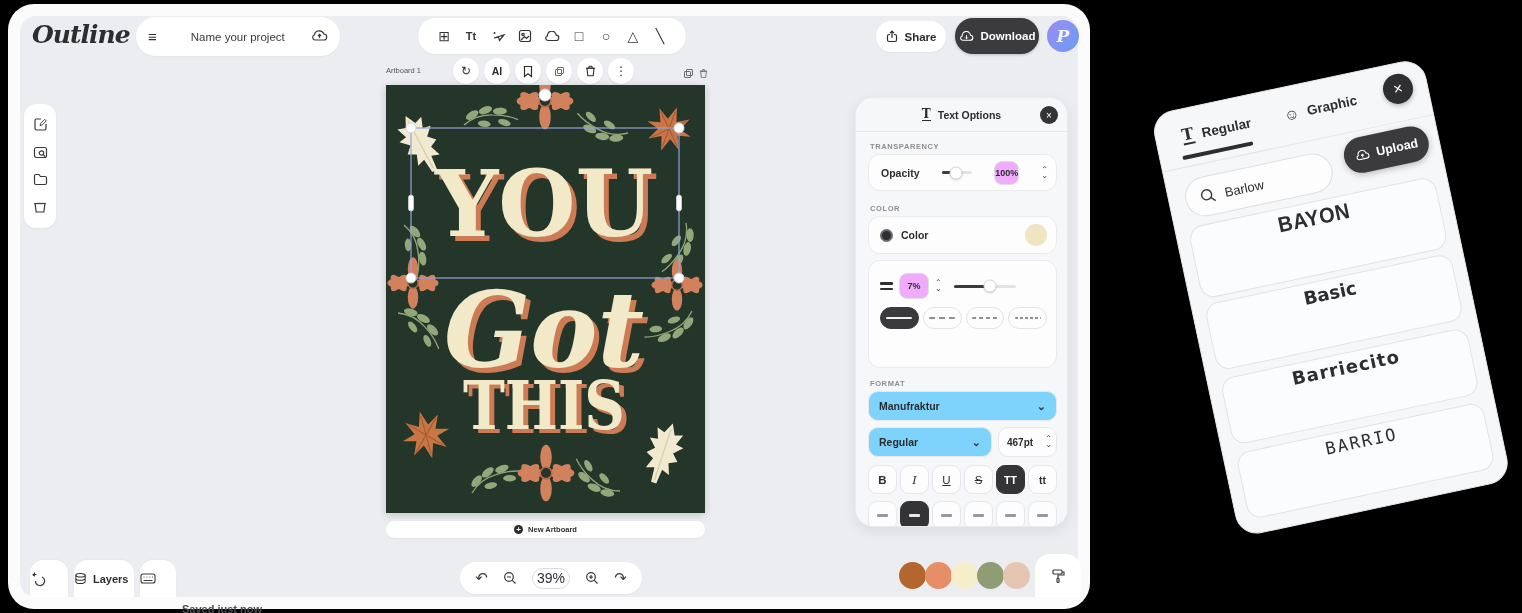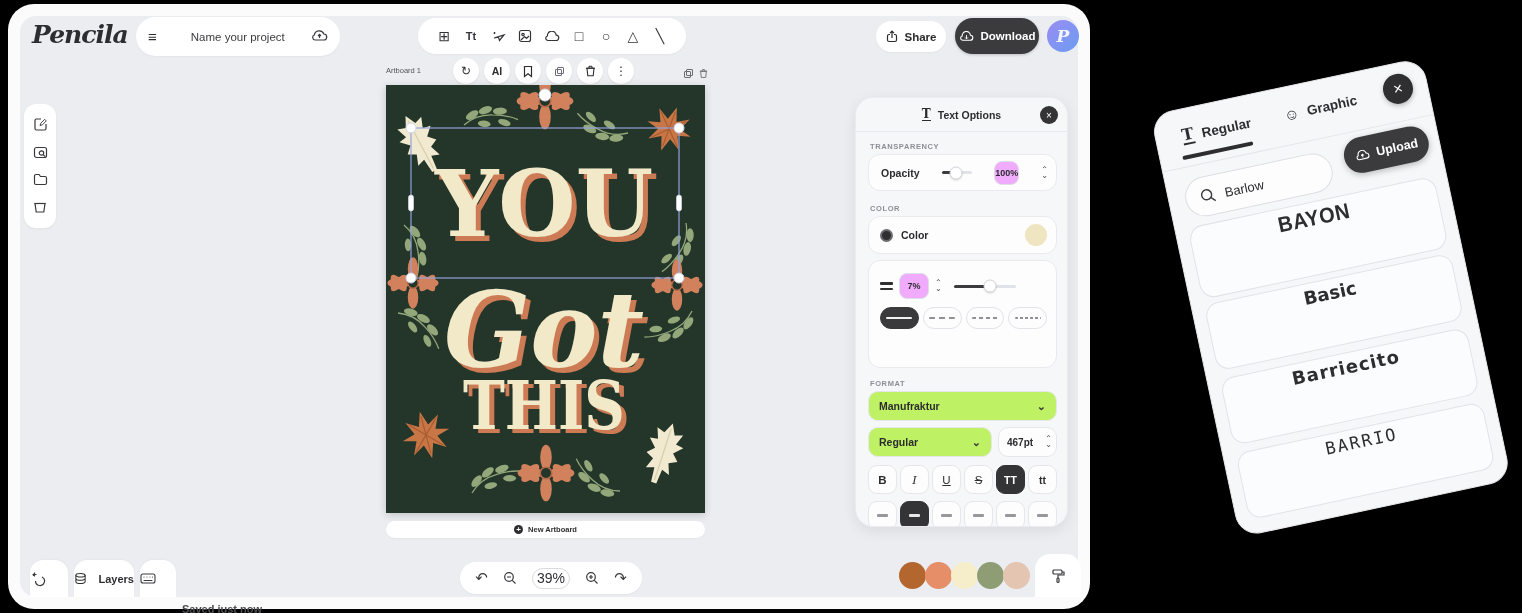--- a/index.html
+++ b/index.html
@@ -37,21 +37,21 @@
   .mini-actions { position:absolute; left:676px; top:64px; display:flex; gap:6px; align-items:center; color:#6c6c72; }
   .dup-sq { position:relative; width:9px; height:9px; }
   .dup-sq i { position:absolute; border:1.2px solid #6c6c72; width:7px; height:7px; border-radius:1px; display:block; }
   .dup-sq i:first-child { left:0; top:2px; } .dup-sq i:last-child { left:2px; top:0; background:transparent; }
 
   .poster { position:absolute; left:378px; top:81px; width:319px; height:428px; box-shadow:0 2px 8px rgba(0,0,0,.18); }
   .new-artboard { position:absolute; left:378px; top:517px; width:319px; height:17px; border-radius:9px; justify-content:center; gap:5px; font-size:7.5px; color:#2e2e31; font-weight:bold; }
   .plus-circ { width:9px; height:9px; border-radius:50%; background:#2e2e31; color:#fff; font-size:8px; line-height:9px; text-align:center; display:inline-block; }
 
   
-  .btab { position:absolute; top:556px; height:37px; background:#fff; border-radius:13px 13px 0 0; display:flex; align-items:center; justify-content:space-between; gap:6px; box-shadow:0 -1px 2px rgba(0,0,0,.03); }
+  .btab { position:absolute; top:556px; height:37px; background:#fff; border-radius:13px 13px 0 0; display:flex; align-items:center; justify-content:flex-start; gap:6px; box-shadow:0 -1px 2px rgba(0,0,0,.03); }
   .saved { position:absolute; left:174px; top:599px; font-size:11px; color:#4c4c50;font-weight:bold; }
   .zoom-pill { position:absolute; left:452px; top:558px; width:182px; height:32px; border-radius:17px; justify-content:space-evenly; }
   .zoom-pill .zi { color:#39393d; font-size:15px; display:flex; align-items:center; }
   .zoom-val { border:1px solid #d9dade; border-radius:11px; width:38px; height:21px; display:flex; align-items:center; justify-content:center; font-size:14px; color:#2f2f33; }
   .swatches { position:absolute; left:891px; top:558px; display:flex; }
   .swatch { width:27px; height:27px; border-radius:50%; margin-right:-1px; }
   .roller-tab { position:absolute; left:1027px; top:550px; width:46px; height:43px; background:#fff; border-radius:15px 15px 0 0; display:flex; align-items:center; justify-content:center; color:#3a3a3e; }
 
   
   .topts { position:absolute; left:847px; top:93px; width:213px; height:430px; background:#f6f7f9; border:1px solid #ececf0; border-radius:18px; box-shadow:0 4px 14px rgba(0,0,0,.08); overflow:hidden; }
@@ -66,21 +66,21 @@
   .lbl { font-size:10.5px; color:#2c2c2f; font-weight:bold; }
   .cswatch { width:22px; height:22px; border-radius:50%; margin-left:auto; }
   .slider { position:relative; height:3px; border-radius:2px; background:#e2e3e9; }
   .slider .fill { position:absolute; left:0; top:0; bottom:0; background:#3c3c3f; border-radius:2px; }
   .slider .knob { position:absolute; top:50%; transform:translate(-50%,-50%); width:13px; height:13px; background:#fff; border:1px solid #d4d5da; border-radius:50%; box-shadow:0 1px 2px rgba(0,0,0,.15); }
   .valbox { border:1px solid #dedfe4; background:#f0abfc; border-radius:8px; display:flex; align-items:center; justify-content:center; font-size:9px; color:#2c2c2f; font-weight:bold; }
   .spin { display:flex; flex-direction:column; align-items:center; justify-content:center; font-size:8px; color:#4a4a4e; line-height:6px; }
   .dashbtn { width:42px; height:22px; border-radius:11px; border:1px solid #e2e3e8; background:#fdfdfe; display:flex; align-items:center; justify-content:center; }
   .dashbtn.sel { background:#3a3a3d; border-color:#3a3a3d; }
   .dash-line { width:26px; height:2px; border-radius:1px; }
-  .select { background:#bef264; border:1px solid #e6e6eb; border-radius:10px; display:flex; align-items:center; padding:0 10px; font-size:10.5px; color:#2c2c2f; font-weight:bold; position:absolute; height:30px; }
+  .select { background:#7dd3fc; border:1px solid #e6e6eb; border-radius:10px; display:flex; align-items:center; padding:0 10px; font-size:10.5px; color:#2c2c2f; font-weight:bold; position:absolute; height:30px; }
   .select .chev { margin-left:auto; font-size:11px; color:#3a3a3e; }
   .fmtbtn { width:29px; height:29px; border-radius:9px; border:1px solid #e6e6eb; background:#fdfdfe; display:flex; align-items:center; justify-content:center; font-size:11.5px; color:#2d2d30; }
   .fmtbtn.sel { background:#343437; color:#fff; border-color:#343437; }
   .alignbar { width:11px; height:2.5px; background:#97979e; border-radius:1px; }
   .fmtbtn.sel .alignbar { background:#e8e8ea; }
 
   
   .fontpanel { position:absolute; left:1150px; top:115px; width:278px; height:432px; background:#f6f7f9; border:1px solid #e9e9ec; border-radius:22px; box-shadow:0 14px 40px rgba(0,0,0,.45); transform:rotate(-12deg); transform-origin:top left; }
   .fp-close { position:absolute; right:14px; top:10px; width:30px; height:30px; border-radius:50%; background:#2f2f32; color:#fff; font-size:16px; display:flex; align-items:center; justify-content:center; box-shadow:0 2px 5px rgba(0,0,0,.25); }
   .fp-tabs { position:absolute; left:26px; top:18px; display:flex; gap:34px; align-items:center; }
@@ -99,21 +99,21 @@
   .f-barrio { font-size:17px; letter-spacing:2px; font-family:"DejaVu Sans Mono",monospace; }
 </style>
 </head>
 <body>
 
 <div class="stage">
 
   <div class="app">
     <div class="canvas-bg"></div>
 
-    <div class="logo">Pencila</div>
+    <div class="logo">Outline</div>
 
     <div class="pill project-pill">
       <span class="ham">≡</span>
       <span class="ph">Name your project</span>
       <span>
         <svg width="17" height="13" viewBox="0 0 17 13" fill="none" stroke="#3a3a3e" stroke-width="1.2">
             <path d="M4 11h8.5a3 3 0 0 0 .4-6A5 5 0 0 0 3.3 6 2.6 2.6 0 0 0 4 11z"></path>
             <path d="M8.5 9V5.6M7 7l1.5-1.6L10 7"></path>
           </svg>
       </span>

